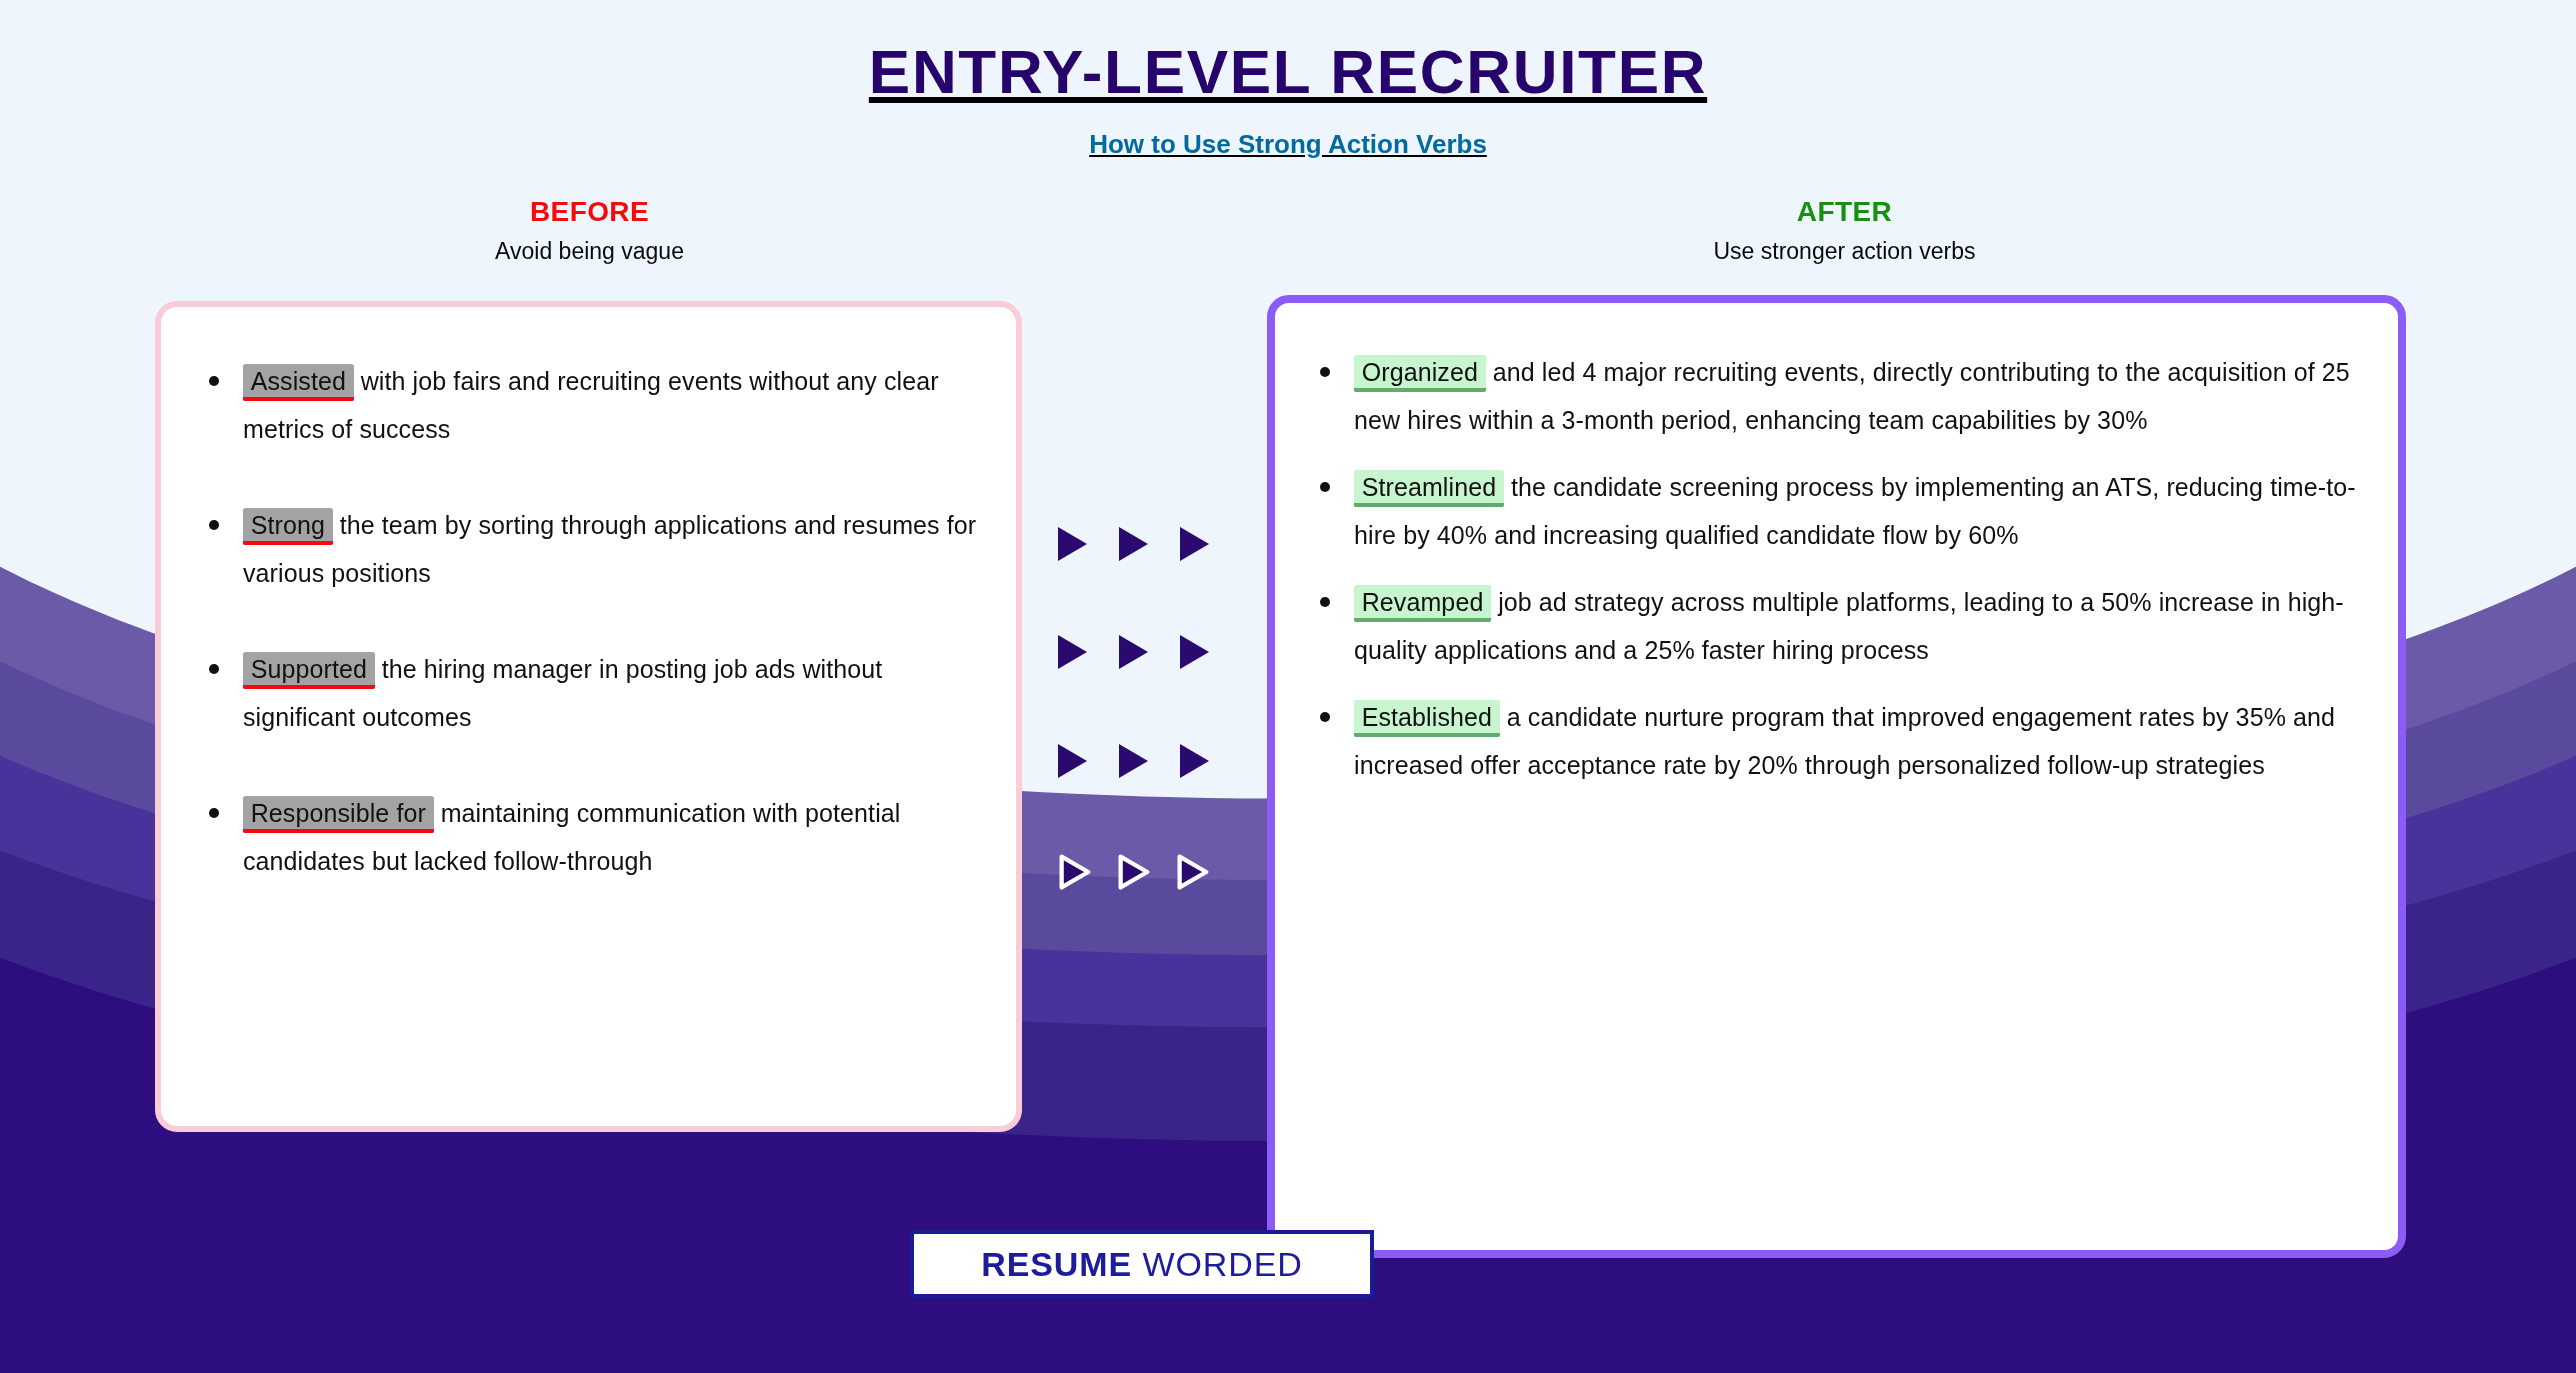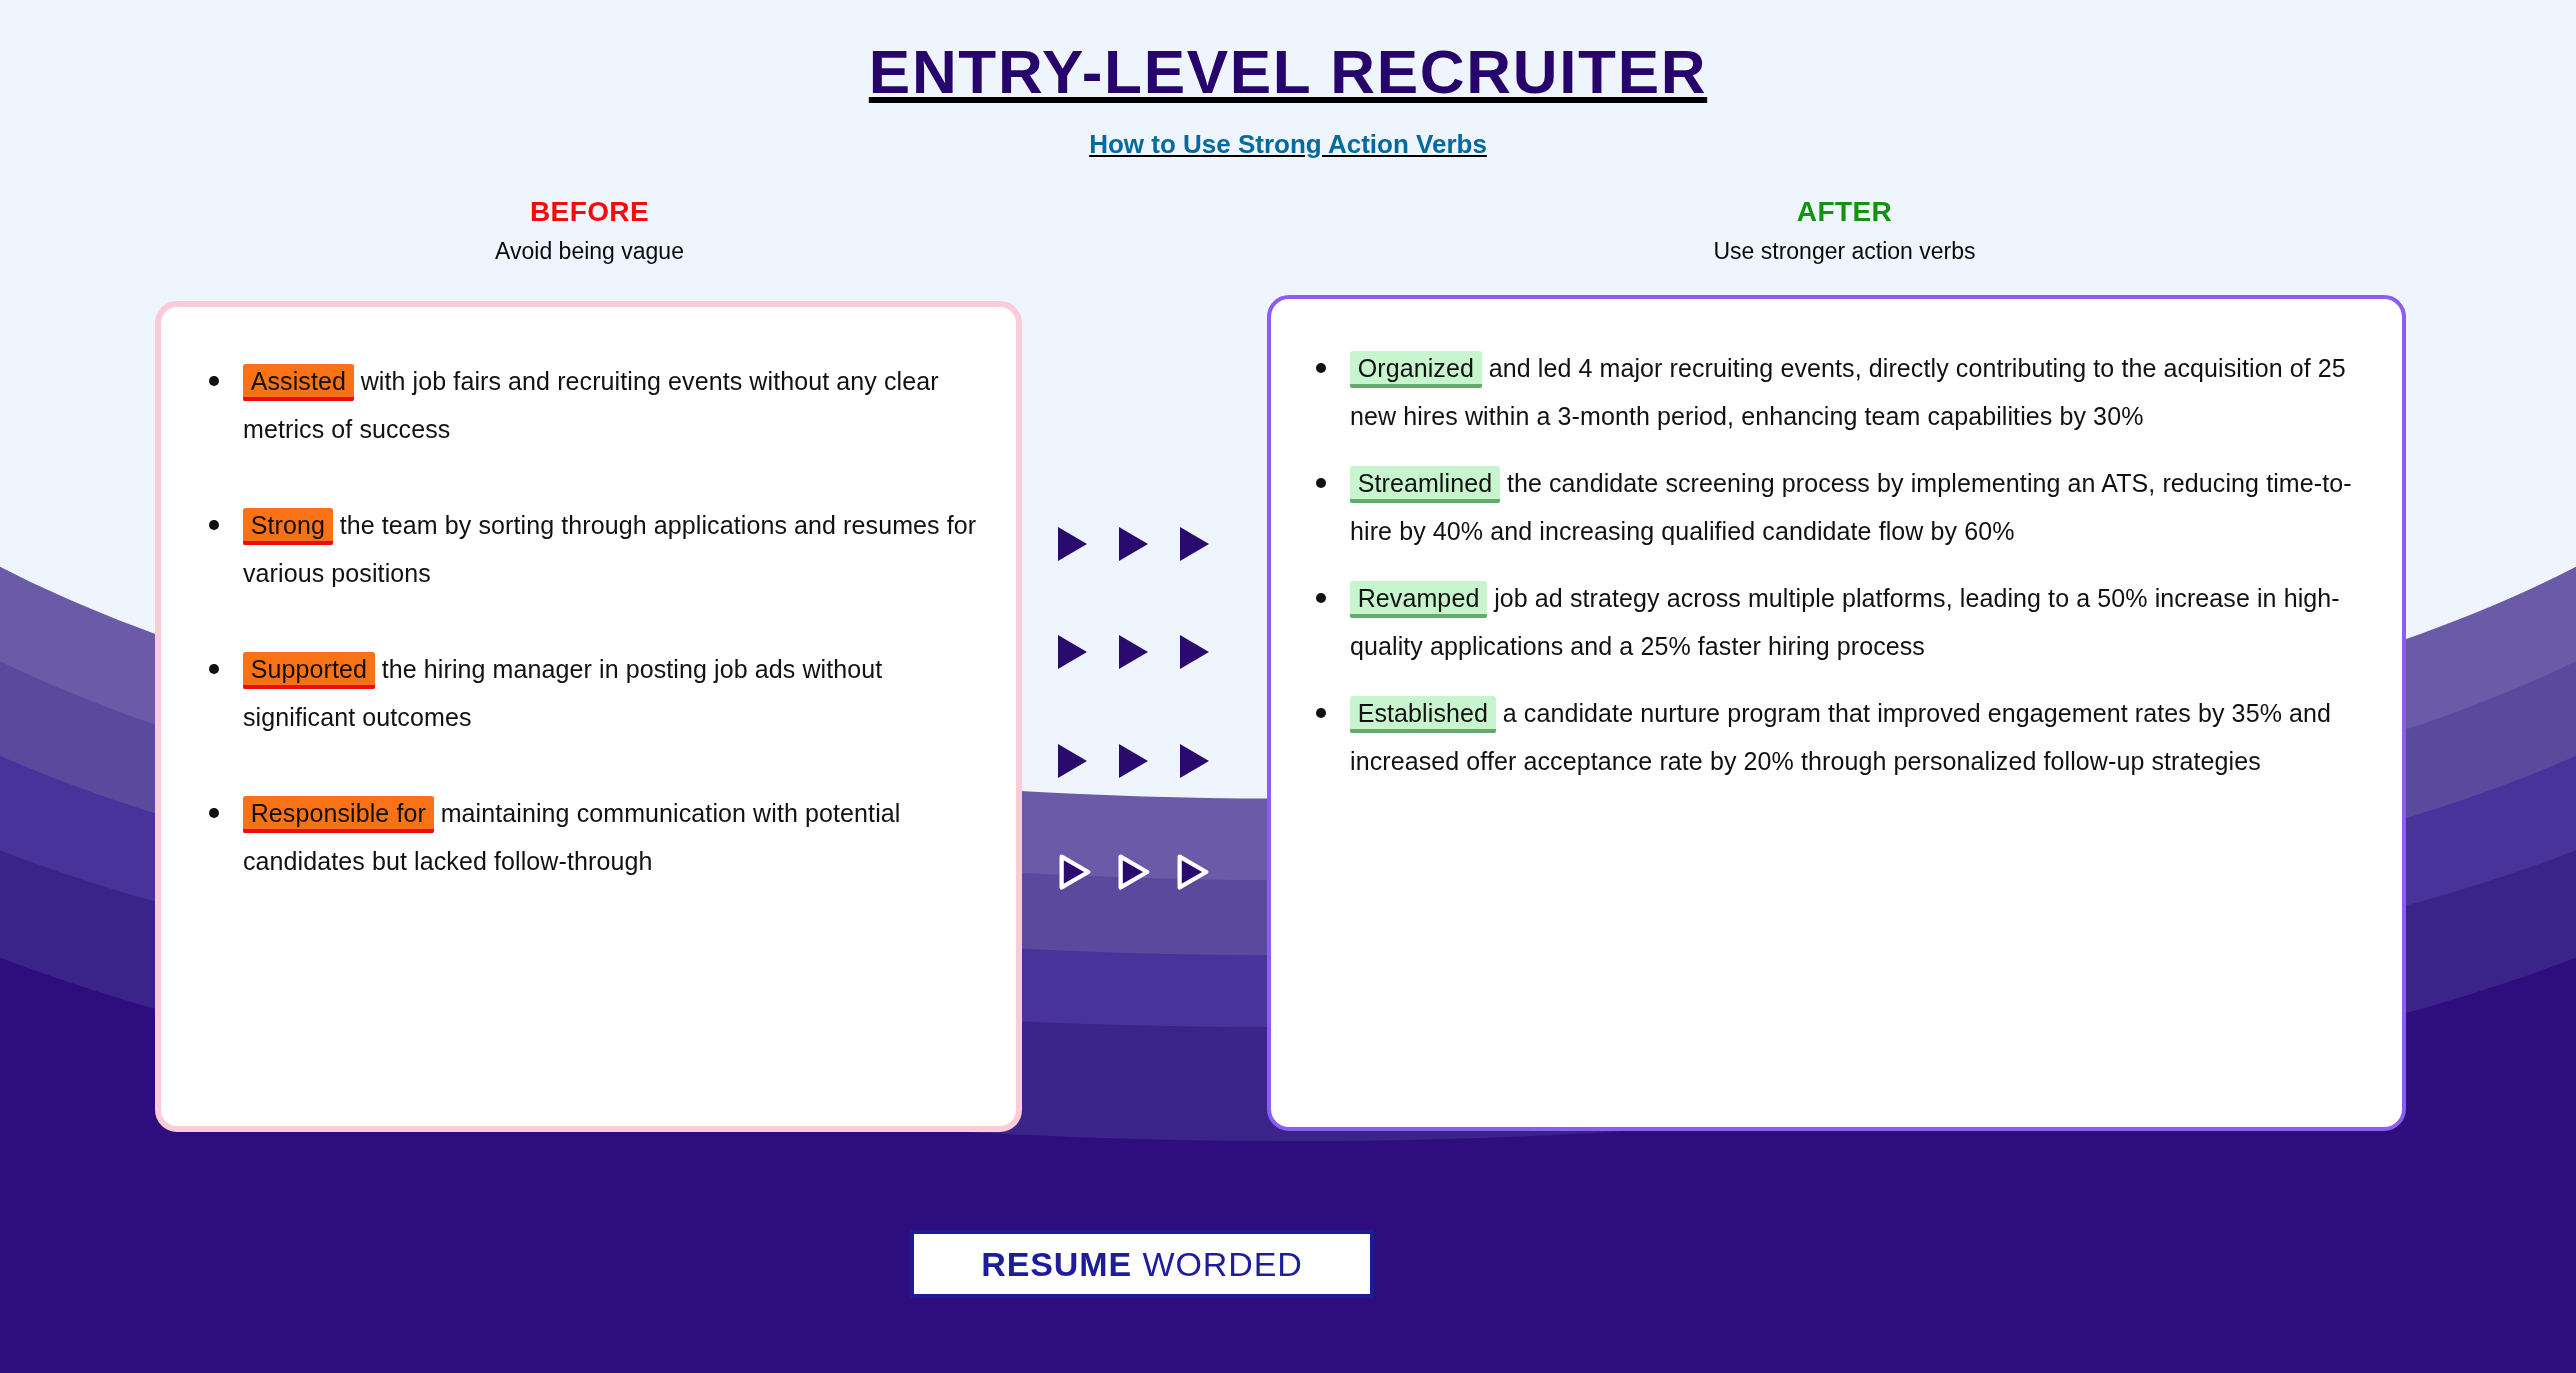--- a/index.html
+++ b/index.html
@@ -89,22 +89,22 @@
     left: 155px;
     top: 301px;
     width: 867px;
     height: 831px;
     border: 6px solid #f9ccd7;
   }
   .card.after {
     left: 1267px;
     top: 295px;
     width: 1139px;
-    height: 836px;
-    border: 4px solid #8b5cf6;
+    height: 963px;
+    border: 8px solid #8b5cf6;
   }
   .card ul {
     list-style: none;
     margin: 0;
     padding: 0;
   }
   .card.before ul { padding: 50px 34px 0 41px; }
   .card.after  ul { padding: 45px 36px 0 38px; }
 
   .bullet {
@@ -127,21 +127,21 @@
     width: 10.3px;
     height: 10.3px;
     background: #111;
     border-radius: 50%;
   }
   .verb {
     padding: 3.4px 7.7px 1.7px 7.7px;
     border-radius: 2.6px;
   }
   .verb.bad {
-    background: #f97316;
+    background: #a3a3a3;
     border-bottom: 4.3px solid #f00c0c;
   }
   .verb.good {
     background: #c7f5ce;
     border-bottom: 4.3px solid #62ab6a;
   }
   .rest { }
 
   
   .arrows {

